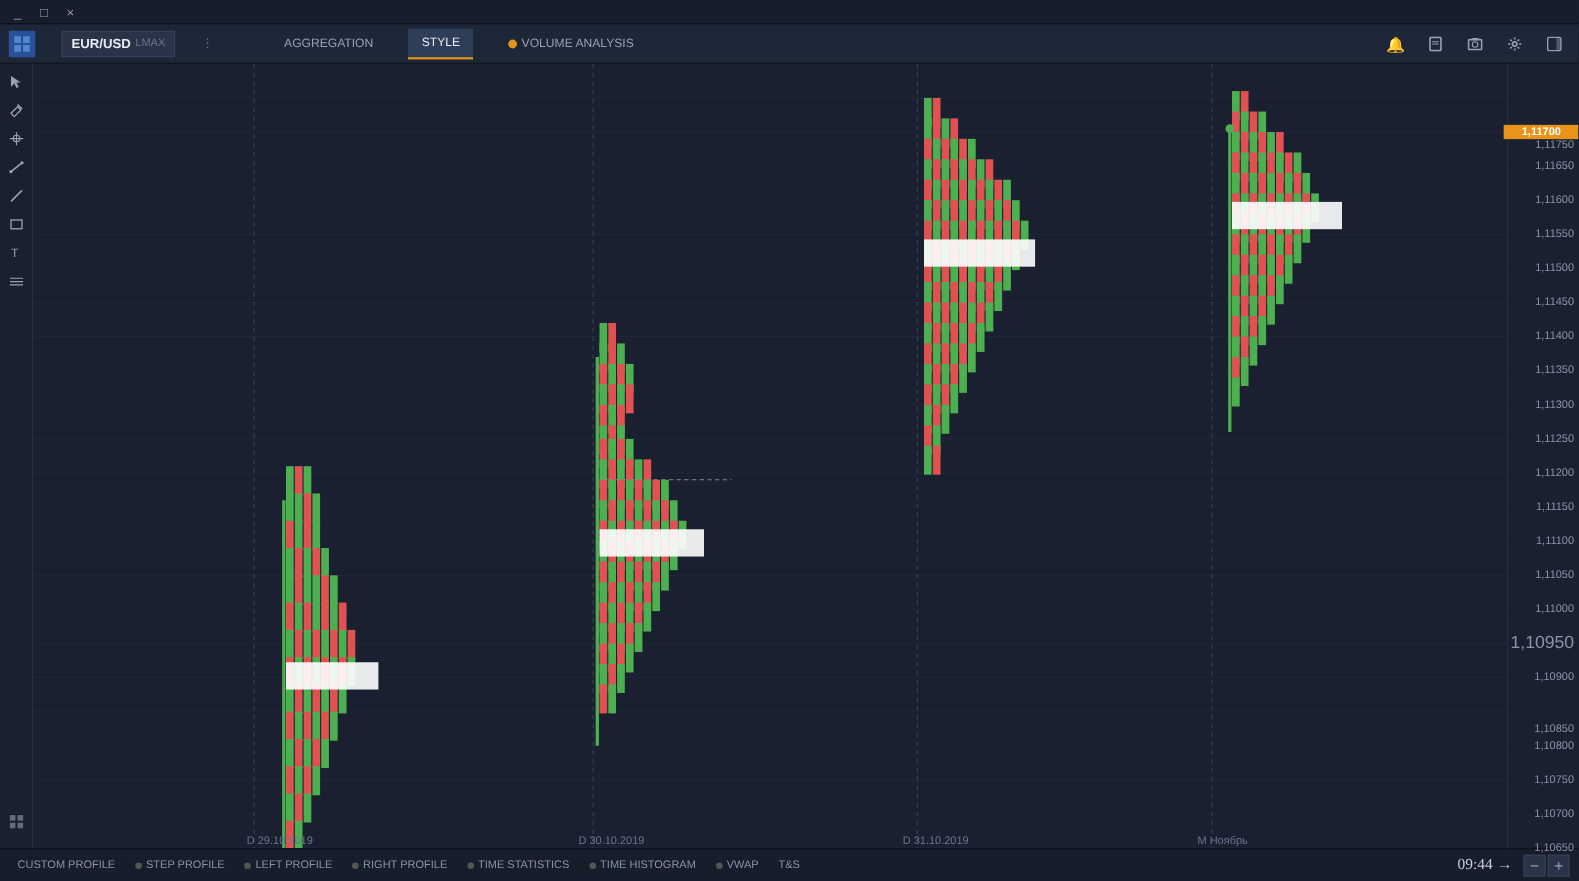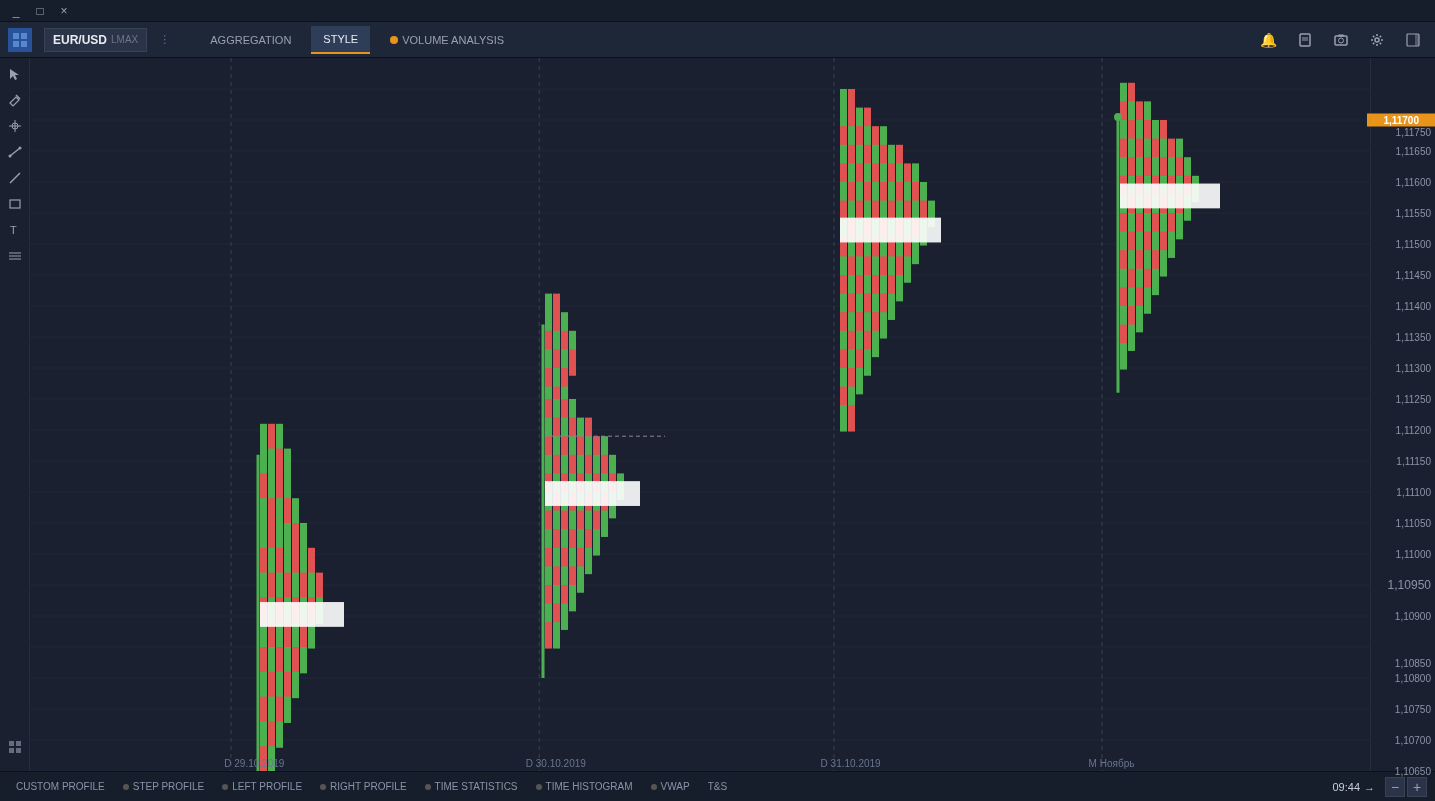--- a/index.html
+++ b/index.html
@@ -47,21 +47,21 @@
     }
 
     
     .toolbar {
       background: #1e2738;
       height: 36px;
       display: flex;
       align-items: center;
       padding: 0 8px;
       border-bottom: 1px solid #0d1117;
-      gap: 8px;
+      gap: 20px;
     }
     .toolbar-logo {
       width: 24px;
       height: 24px;
       background: #2a5298;
       display: flex;
       align-items: center;
       justify-content: center;
       font-size: 10px;
       font-weight: bold;
@@ -203,24 +203,25 @@
       width: 6px;
       height: 6px;
       border-radius: 50%;
       background: #555;
     }
 
     
     .time-display {
       margin-left: auto;
       color: #c8cdd8;
-      font-size: 11px;
+      font-size: 14px;
       display: flex;
       align-items: center;
       gap: 4px;
+      font-family: Liberation Serif, serif;
     }
 
     
     .zoom-controls {
       display: flex;
       gap: 2px;
       margin-left: 8px;
     }
     .zoom-btn {
       width: 20px;
@@ -797,21 +798,21 @@
         <div style="position: absolute; right: 4px; top: 30.4348%; transform: translateY(-50%); font-size: 10px; color: rgb(138, 148, 168); white-space: nowrap;">1,11450</div>
         <div style="position: absolute; right: 4px; top: 34.7826%; transform: translateY(-50%); font-size: 10px; color: rgb(138, 148, 168); white-space: nowrap;">1,11400</div>
         <div style="position: absolute; right: 4px; top: 39.1304%; transform: translateY(-50%); font-size: 10px; color: rgb(138, 148, 168); white-space: nowrap;">1,11350</div>
         <div style="position: absolute; right: 4px; top: 43.4783%; transform: translateY(-50%); font-size: 10px; color: rgb(138, 148, 168); white-space: nowrap;">1,11300</div>
         <div style="position: absolute; right: 4px; top: 47.8261%; transform: translateY(-50%); font-size: 10px; color: rgb(138, 148, 168); white-space: nowrap;">1,11250</div>
         <div style="position: absolute; right: 4px; top: 52.1739%; transform: translateY(-50%); font-size: 10px; color: rgb(138, 148, 168); white-space: nowrap;">1,11200</div>
         <div style="position: absolute; right: 4px; top: 56.5217%; transform: translateY(-50%); font-size: 10px; color: rgb(138, 148, 168); white-space: nowrap;">1,11150</div>
         <div style="position: absolute; right: 4px; top: 60.8696%; transform: translateY(-50%); font-size: 10px; color: rgb(138, 148, 168); white-space: nowrap;">1,11100</div>
         <div style="position: absolute; right: 4px; top: 65.2174%; transform: translateY(-50%); font-size: 10px; color: rgb(138, 148, 168); white-space: nowrap;">1,11050</div>
         <div style="position: absolute; right: 4px; top: 69.5652%; transform: translateY(-50%); font-size: 10px; color: rgb(138, 148, 168); white-space: nowrap;">1,11000</div>
-        <div style="position: absolute; right: 4px; top: 73.913%; transform: translateY(-50%); font-size: 12px; color: rgb(138, 148, 168); white-space: nowrap;">1,10950</div>
+        <div style="position: absolute; right: 4px; top: 73.913%; transform: translateY(-50%); font-size: 16px; color: rgb(138, 148, 168); white-space: nowrap;">1,10950</div>
         <div style="position: absolute; right: 4px; top: 78.2609%; transform: translateY(-50%); font-size: 10px; color: rgb(138, 148, 168); white-space: nowrap;">1,10900</div>
         <div style="position: absolute; right: 4px; top: 82.6087%; transform: translateY(-50%); font-size: 10px; color: rgb(138, 148, 168); white-space: nowrap; margin-top: 16px;">1,10850</div>
         <div style="position: absolute; right: 4px; top: 86.9565%; transform: translateY(-50%); font-size: 10px; color: rgb(138, 148, 168); white-space: nowrap;">1,10800</div>
         <div style="position: absolute; right: 4px; top: 91.3043%; transform: translateY(-50%); font-size: 10px; color: rgb(138, 148, 168); white-space: nowrap;">1,10750</div>
         <div style="position: absolute; right: 4px; top: 95.6522%; transform: translateY(-50%); font-size: 10px; color: rgb(138, 148, 168); white-space: nowrap;">1,10700</div>
         <div style="position: absolute; right: 4px; top: 100%; transform: translateY(-50%); font-size: 10px; color: rgb(138, 148, 168); white-space: nowrap; text-align: center;">1,10650</div>
       </div>
   </div>
 </div>
 

